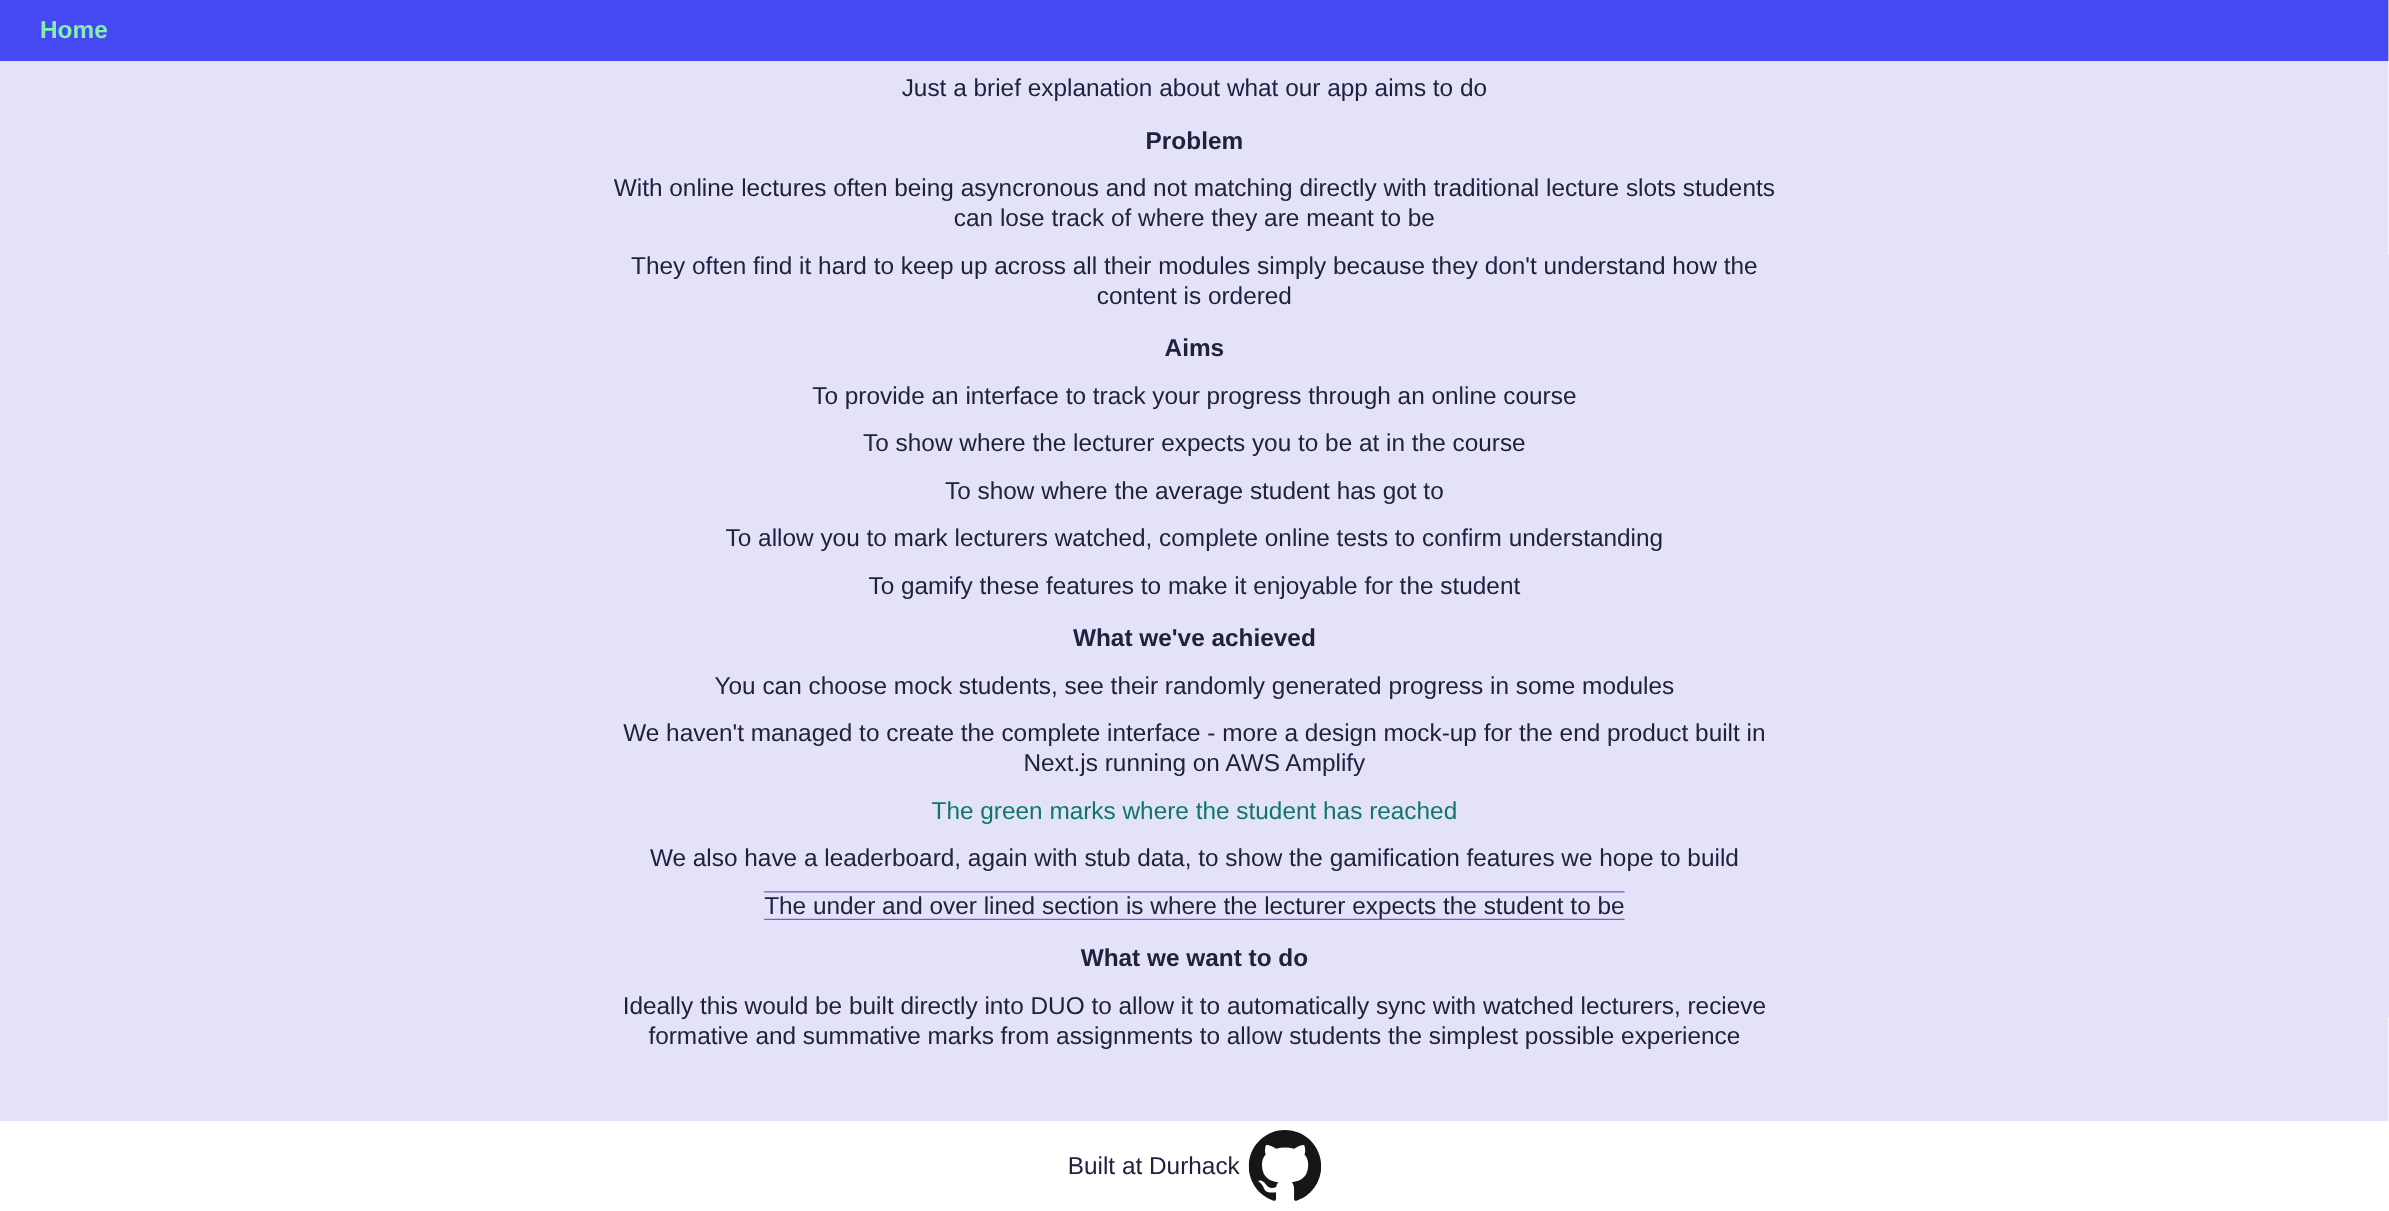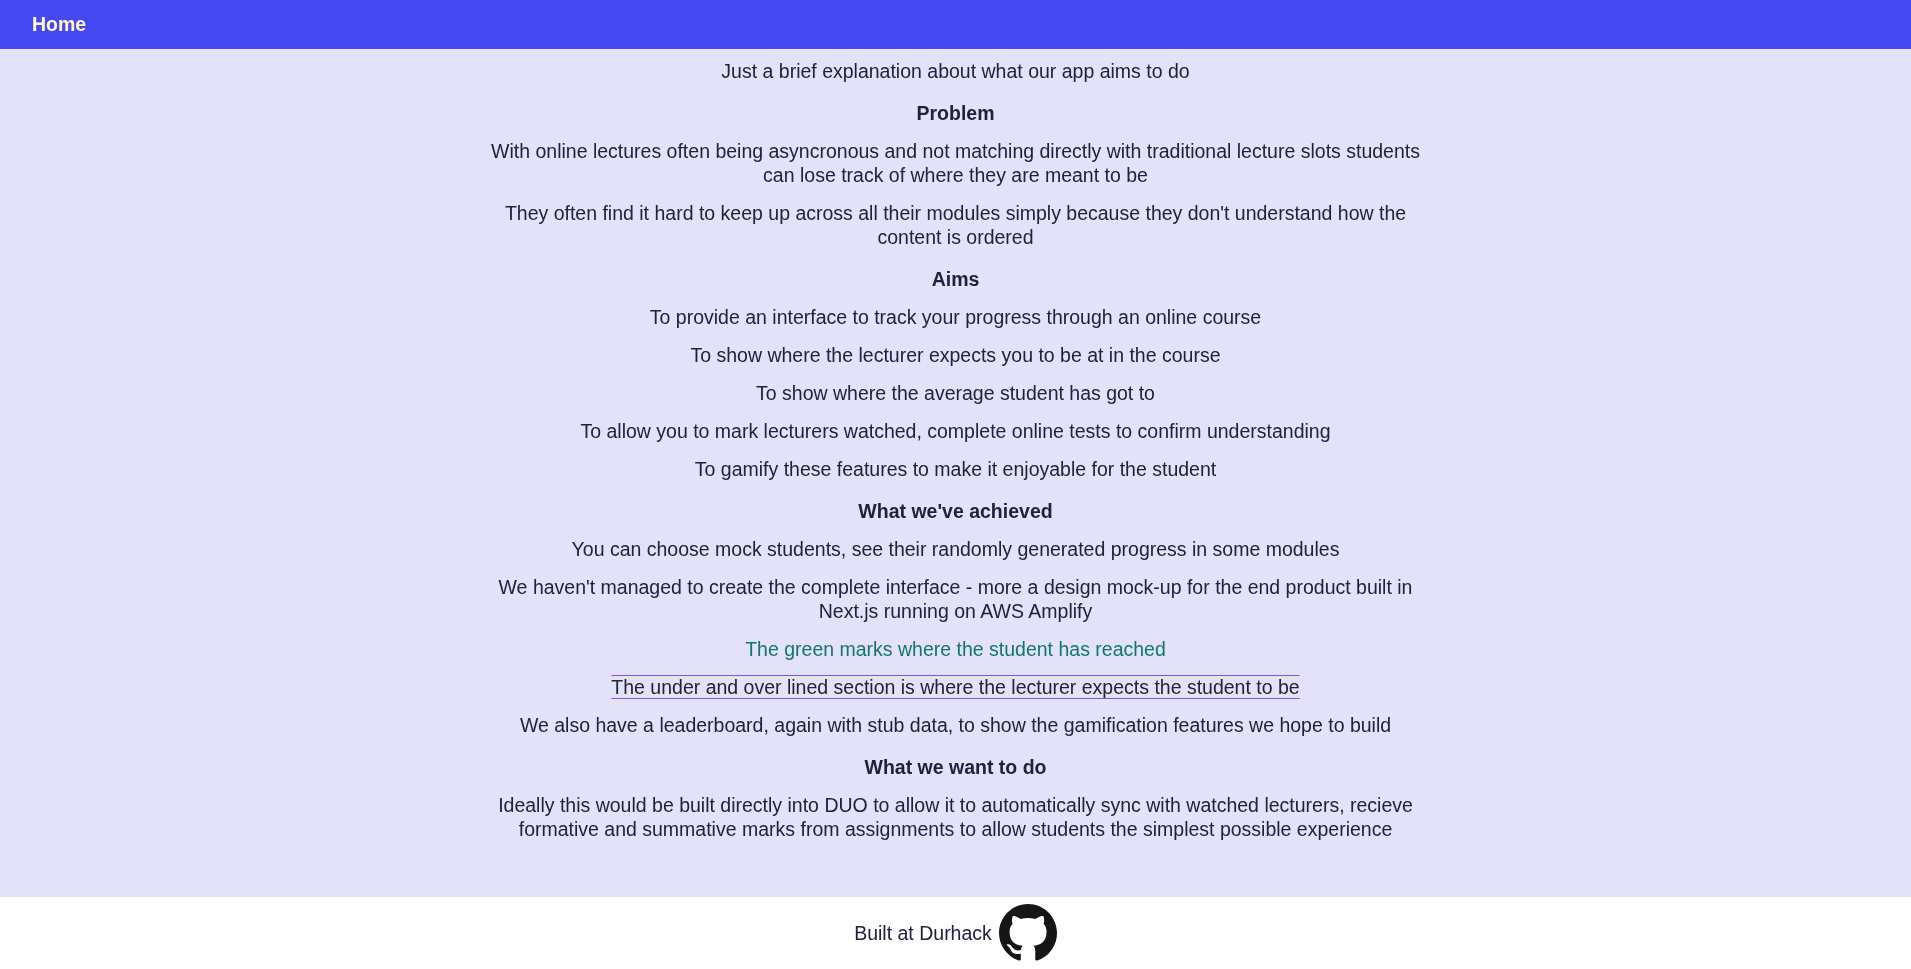--- a/index.html
+++ b/index.html
@@ -20,21 +20,21 @@
   }
   .navbar {
     height: 49px;
     flex: 0 0 49px;
     background: #4649f3;
     display: flex;
     align-items: center;
     padding-left: 32px;
   }
   .nav-home {
-    color: #fef9c3;
+    color: #86efac;
     font-weight: bold;
     font-size: 19.5px;
     text-decoration: none;
     cursor: pointer;
   }
   .content {
     flex: 1 1 auto;
     background: #e4e2f9;
     text-align: center;
     font-size: 19.5px;
@@ -93,22 +93,22 @@
       <div class="block-h"><span>Aims</span></div>
       <p class="block-p"><span>To provide an interface to track your progress through an online course</span></p>
       <p class="block-p"><span>To show where the lecturer expects you to be at in the course</span></p>
       <p class="block-p"><span>To show where the average student has got to</span></p>
       <p class="block-p"><span>To allow you to mark lecturers watched, complete online tests to confirm understanding</span></p>
       <p class="block-p"><span>To gamify these features to make it enjoyable for the student</span></p>
       <div class="block-h"><span>What we've achieved</span></div>
       <p class="block-p"><span>You can choose mock students, see their randomly generated progress in some modules</span></p>
       <p class="block-p"><span>We haven't managed to create the complete interface - more a design mock-up for the end product built in Next.js running on AWS Amplify</span></p>
       <p class="block-p"><span class="style-green">The green marks where the student has reached</span></p>
+      <p class="block-p"><span>We also have a leaderboard, again with stub data, to show the gamification features we hope to build</span></p>
       <p class="block-p"><span class="style-overunder">The under and over lined section is where the lecturer expects the student to be</span></p>
-      <p class="block-p"><span>We also have a leaderboard, again with stub data, to show the gamification features we hope to build</span></p>
       <div class="block-h"><span>What we want to do</span></div>
       <p class="block-p"><span>Ideally this would be built directly into DUO to allow it to automatically sync with watched lecturers, recieve formative and summative marks from assignments to allow students the simplest possible experience</span></p>
     </div>
 
   <div class="footer">
     <span>Built at Durhack</span>
     <span class="github-link">
       <span aria-hidden="true">
         <svg width="58" height="58" viewBox="0 0 16 16" fill="#171515">
           <path d="M8 0C3.58 0 0 3.58 0 8c0 3.54 2.29 6.53 5.47 7.59.4.07.55-.17.55-.38 0-.19-.01-.82-.01-1.49-2.01.37-2.53-.49-2.69-.94-.09-.23-.48-.94-.82-1.13-.28-.15-.68-.52-.01-.53.63-.01 1.08.58 1.23.82.72 1.21 1.87.87 2.33.66.07-.52.28-.87.51-1.07-1.78-.2-3.64-.89-3.64-3.95 0-.87.31-1.59.82-2.15-.08-.2-.36-1.02.08-2.12 0 0 .67-.21 2.2.82.64-.18 1.32-.27 2-.27s1.36.09 2 .27c1.53-1.04 2.2-.82 2.2-.82.44 1.1.16 1.92.08 2.12.51.56.82 1.27.82 2.15 0 3.07-1.87 3.75-3.65 3.95.29.25.54.73.54 1.48 0 1.07-.01 1.93-.01 2.2 0 .21.15.46.55.38A8.01 8.01 0 0 0 16 8c0-4.42-3.58-8-8-8z"></path>

